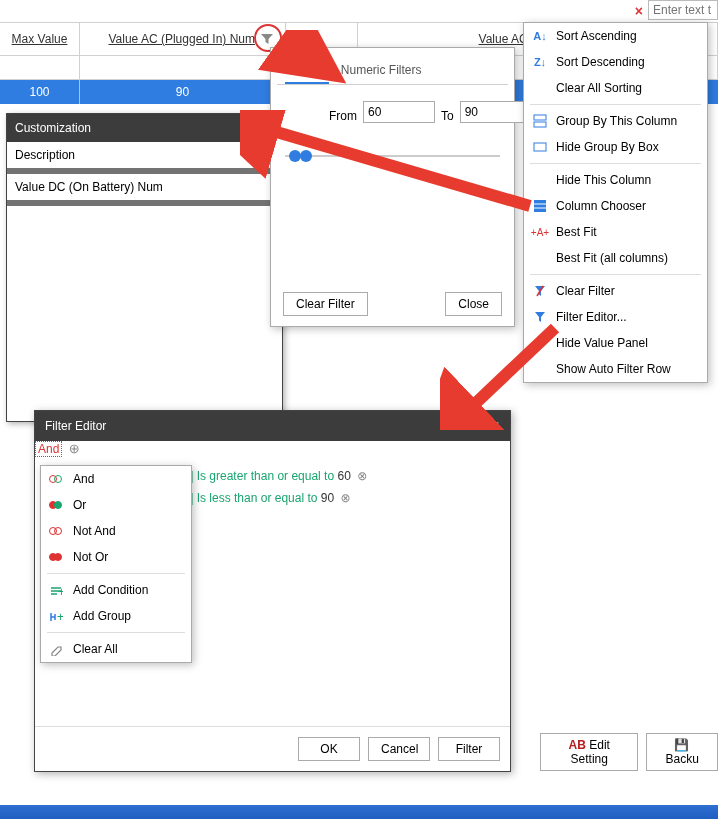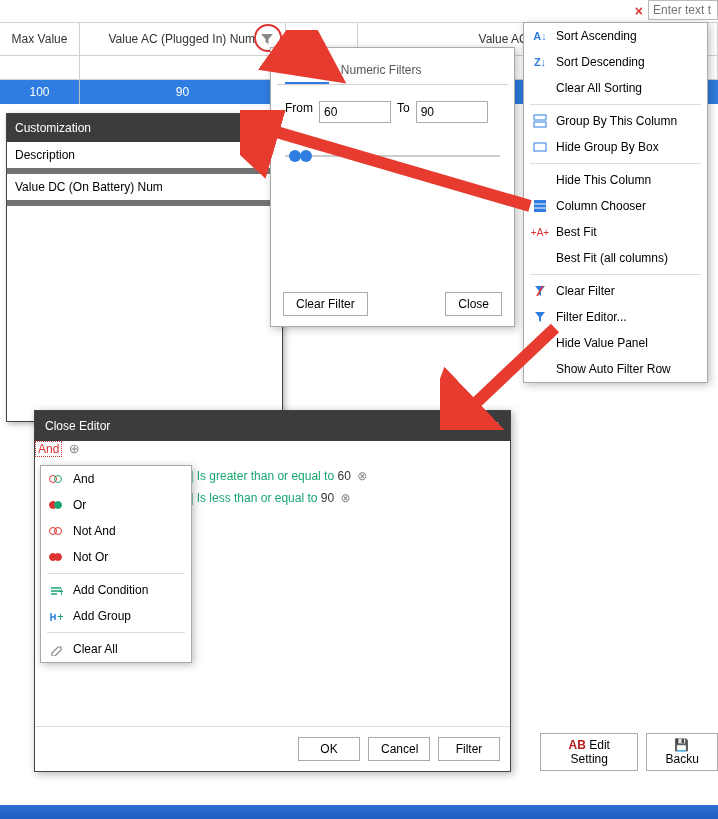--- a/index.html
+++ b/index.html
@@ -1,20 +1,20 @@
 <!DOCTYPE html>
 <html><head>
 <meta charset="utf-8">
 <style>
 * { box-sizing: border-box; margin: 0; padding: 0; font-family: "Segoe UI", Arial, sans-serif; font-size: 12px; }
 body { width: 718px; height: 819px; background: #fff; position: relative; overflow: hidden; }
 
 
 .hdr-row { position: absolute; top: 22px; left: 0; right: 0; height: 34px; border-top: 1px solid #d0d0d0; border-bottom: 1px solid #d0d0d0; background: #fff; display: flex; }
-.hdr-cell { border-right: 1px solid #d0d0d0; display: flex; align-items: center; justify-content: center; height: 100%; color: #333; position: relative; }
+.hdr-cell { border-right: 1px solid #d0d0d0; display: flex; align-items: center; justify-content: center; height: 100%; color: #333; position: relative; text-decoration: underline; }
 .hdr-cell.max { width: 80px; }
 .hdr-cell.vacn { width: 206px; justify-content: flex-end; padding-right: 30px; }
 .hdr-cell.blank { width: 72px; }
 .hdr-cell.vac { flex: 1; }
 .filter-glyph { position: absolute; right: 10px; top: 8px; width: 16px; height: 16px; color: #888; }
 .filter-circle { position: absolute; right: 3px; top: 1px; width: 28px; height: 28px; border: 2px solid #d33; border-radius: 50%; pointer-events: none; }
 
 
 .topclose { position: absolute; top: 3px; right: 75px; color: #d33; font-weight: bold; font-size: 14px; cursor: pointer; }
 .toptext { position: absolute; top: 0; right: 0; width: 70px; height: 20px; border: 1px solid #bbb; padding: 2px 4px; color: #999; }
@@ -41,21 +41,21 @@
 .cust-body { padding: 0; }
 .cust-item { padding: 6px 8px; border-bottom: 6px solid #737373; }
 .cust-spacer { height: 215px; }
 
 
 .valpop { position: absolute; left: 270px; top: 47px; width: 245px; height: 280px; border: 1px solid #aaa; background: #fff; box-shadow: 2px 2px 8px rgba(0,0,0,.25); }
 .valtabs { display: flex; padding: 8px 8px 0 8px; gap: 8px; border-bottom: 1px solid #d0d0d0; margin: 4px 6px 0 6px; }
 .valtab { padding: 3px 4px 5px 4px; color: #555; cursor: pointer; }
 .valtab.active { border-bottom: 2px solid #2f7de1; color: #000; }
 .valbody { padding: 16px 14px; }
-.valrow { display: flex; align-items: flex-start; gap: 6px; }
+.valrow { display: flex; align-items: flex-end; gap: 6px; margin-left: 44px; }
 .valrow input { width: 72px; height: 22px; border: 1px solid #aaa; padding: 0 4px; }
 .slider-row { margin-top: 24px; position: relative; height: 18px; }
 .slider-track { position: absolute; left: 0; right: 0; top: 8px; height: 2px; background: #ccc; }
 .slider-fill { position: absolute; left: 5px; width: 18px; top: 8px; height: 2px; background: #2f7de1; }
 .slider-h { position: absolute; top: 3px; width: 12px; height: 12px; background: #2f7de1; border-radius: 50%; }
 .valbtns { position: absolute; bottom: 10px; left: 12px; right: 12px; display: flex; justify-content: space-between; }
 .btn { border: 1px solid #aaa; background: #fff; padding: 4px 12px; cursor: pointer; }
 
 
 .ctx { position: absolute; right: 10px; top: 22px; width: 185px; border: 1px solid #aaa; background: #fff; box-shadow: 2px 2px 8px rgba(0,0,0,.25); z-index: 5; }
@@ -242,21 +242,21 @@
       <span>Hide Value Panel</span>
   </div>
   <div class="ctx-item">
     <span class="ctx-ico"></span>
       <span>Show Auto Filter Row</span>
   </div>
 </div>
 
 <div class="fed">
   <div class="fed-hd">
-    <span>Close Editor</span>
+    <span>Filter Editor</span>
     <span style="cursor:pointer;">✕</span>
   </div>
   <div class="fed-body">
     <span class="and-tag">And</span>
     <span class="plus">⊕</span>
     <div class="cond" style="margin-top:12px;">
       <span class="fld">]</span>
       <span class="fld">Is greater than or equal to</span>
       <span class="num">60</span>
       <span class="del">⊗</span>

